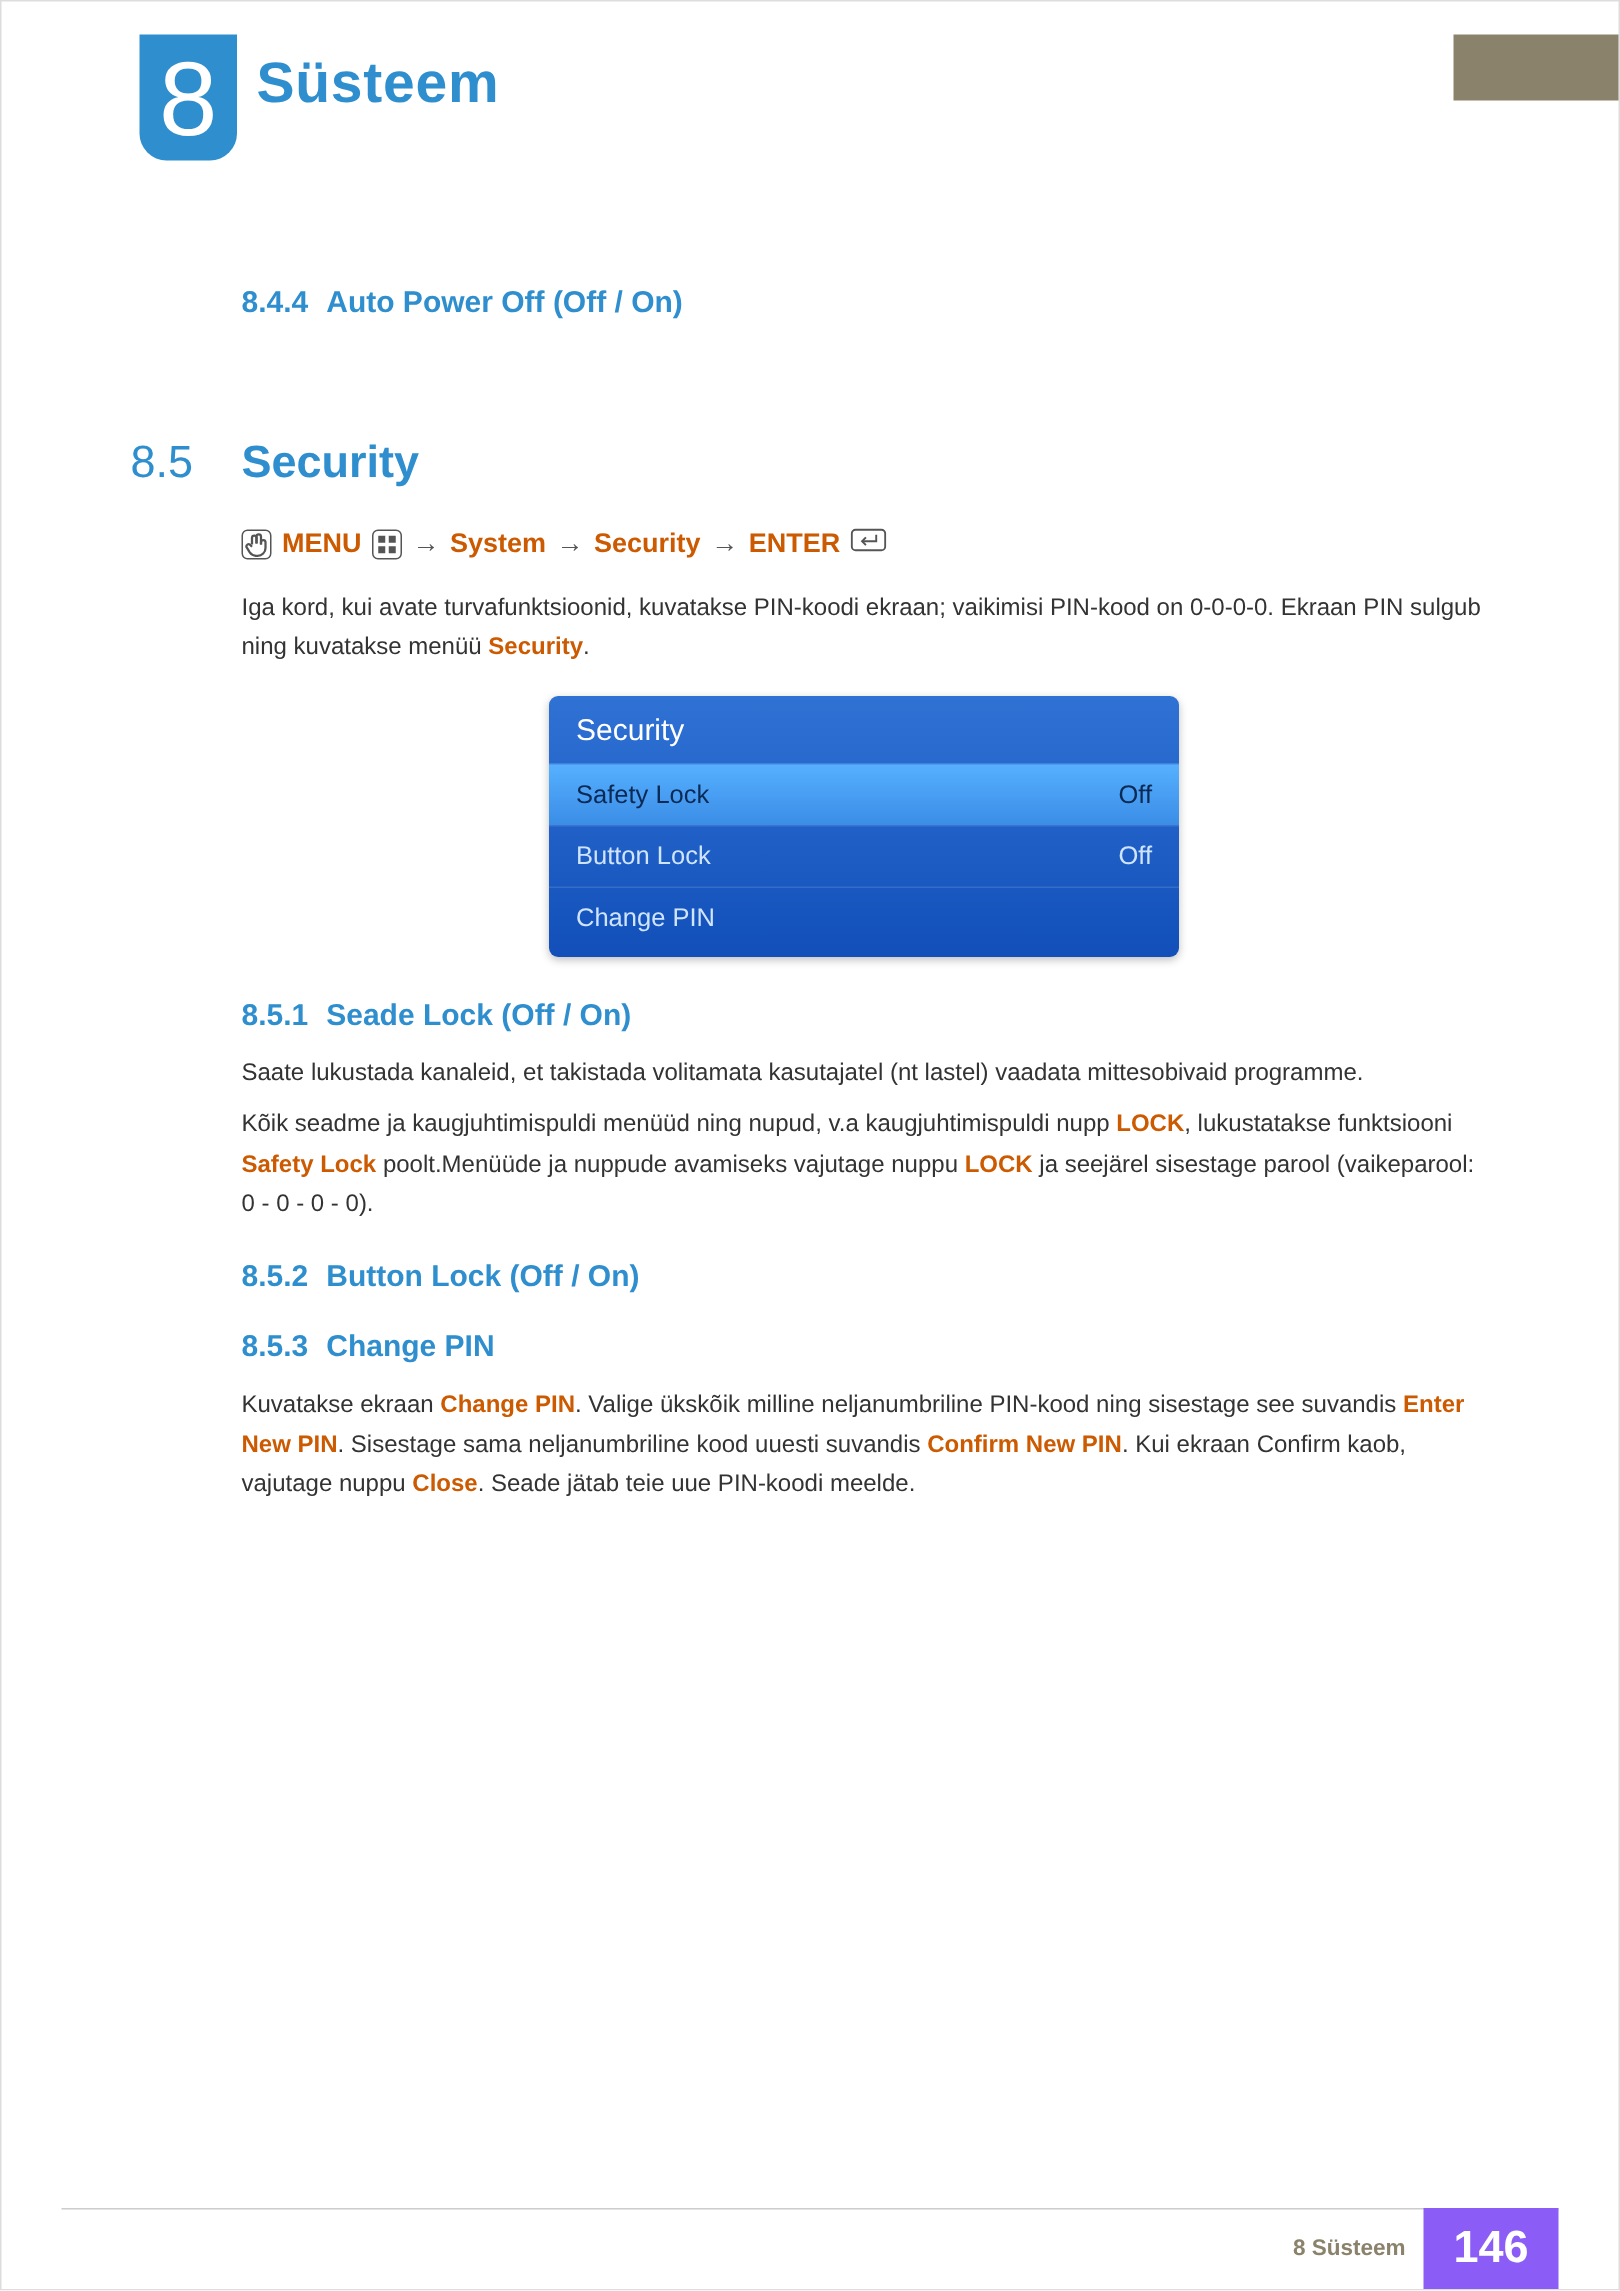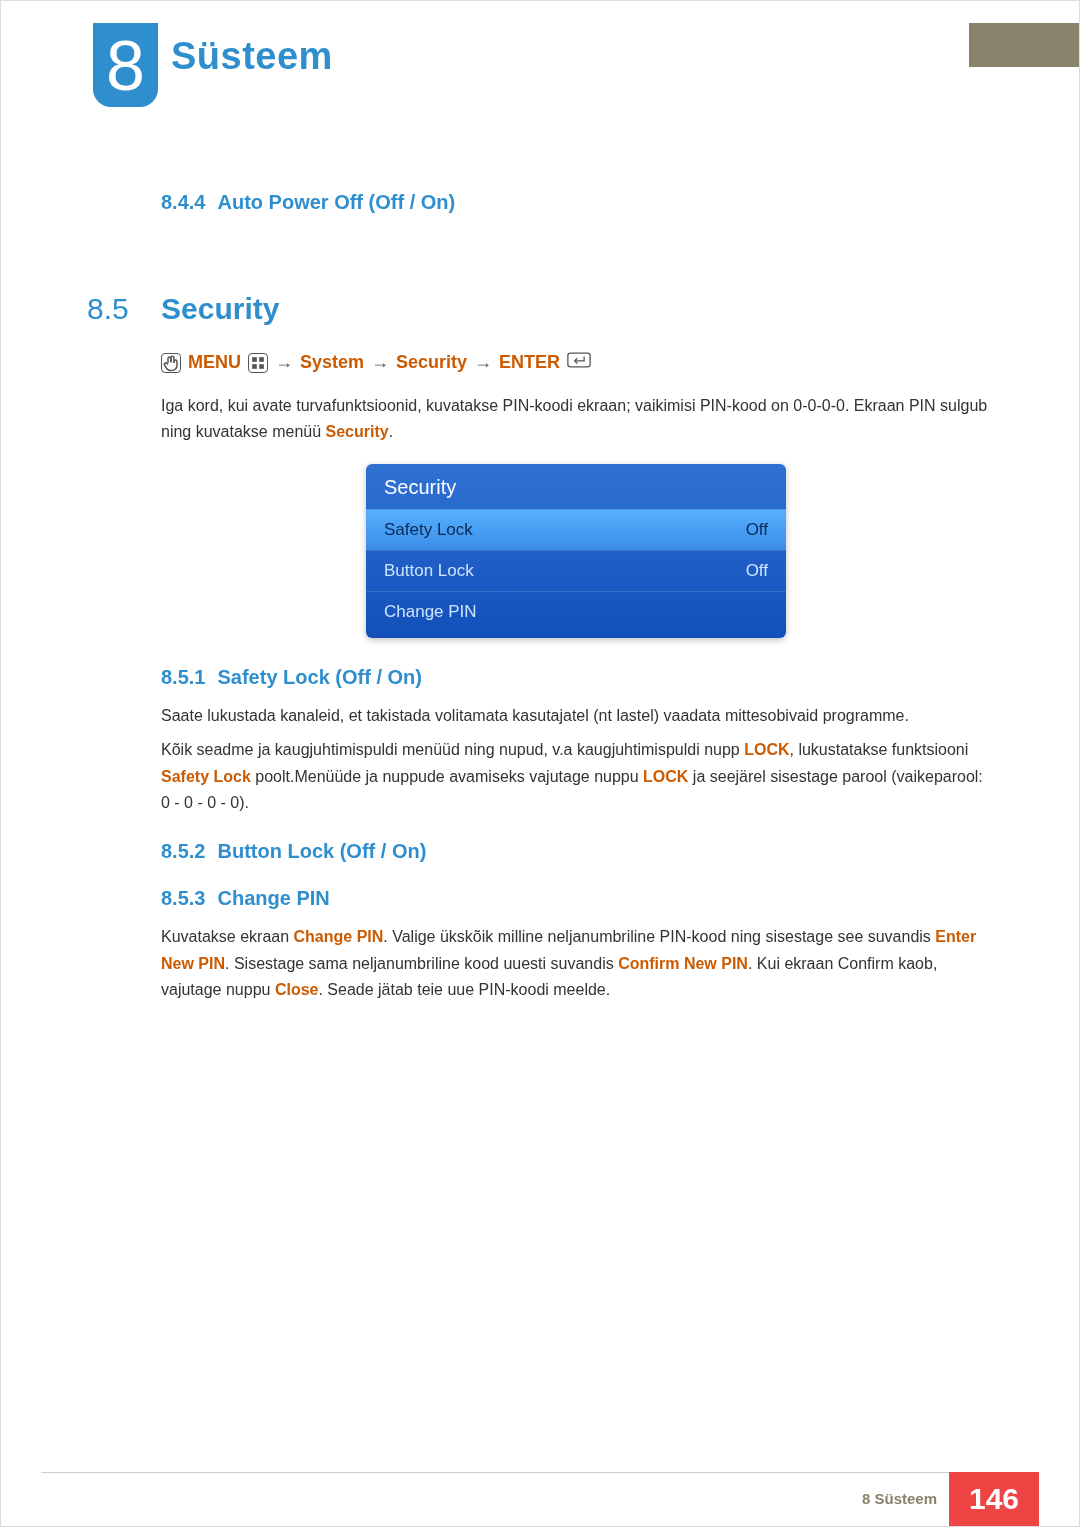--- a/index.html
+++ b/index.html
@@ -182,21 +182,21 @@
     font-size: 15px;
     color: #8a826b;
     font-weight: 600;
   }
   .footer-page {
     position: absolute;
     right: 40px;
     top: 0px;
     width: 90px;
     height: 54px;
-    background: #ef4444;
+    background: #8b5cf6;
     color: #fff;
     font-size: 30px;
     font-weight: 600;
     display: flex;
     align-items: center;
     justify-content: center;
   }
 </style>
 </head>
 <body>
@@ -265,21 +265,21 @@
         <span>Button Lock</span>
         <span>Off</span>
       </div>
       <div class="osd-row">
         <span>Change PIN</span>
         <span></span>
       </div>
     </div>
 
     <div class="sub-h">
-      <span class="nn">8.5.1</span><span>Safety Lock (Off / On)</span>
+      <span class="nn">8.5.1</span><span>Seade Lock (Off / On)</span>
     </div>
     <p class="para">Saate lukustada kanaleid, et takistada volitamata kasutajatel (nt lastel) vaadata mittesobivaid programme.</p>
     <p class="para gap30">
       <span>Kõik seadme ja kaugjuhtimispuldi menüüd ning nupud, v.a kaugjuhtimispuldi nupp </span><span style="color:#cc5a00;font-weight:600;">LOCK</span><span>, lukustatakse funktsiooni </span><span style="color:#cc5a00;font-weight:600;">Safety Lock</span><span> poolt.Menüüde ja nuppude avamiseks vajutage nuppu </span><span style="color:#cc5a00;font-weight:600;">LOCK</span><span>  ja seejärel sisestage parool (vaikeparool: 0 - 0 - 0 - 0).</span>
     </p>
 
     <div class="sub-h gap40">
       <span class="nn">8.5.2</span><span>Button Lock (Off / On)</span>
     </div>
 

